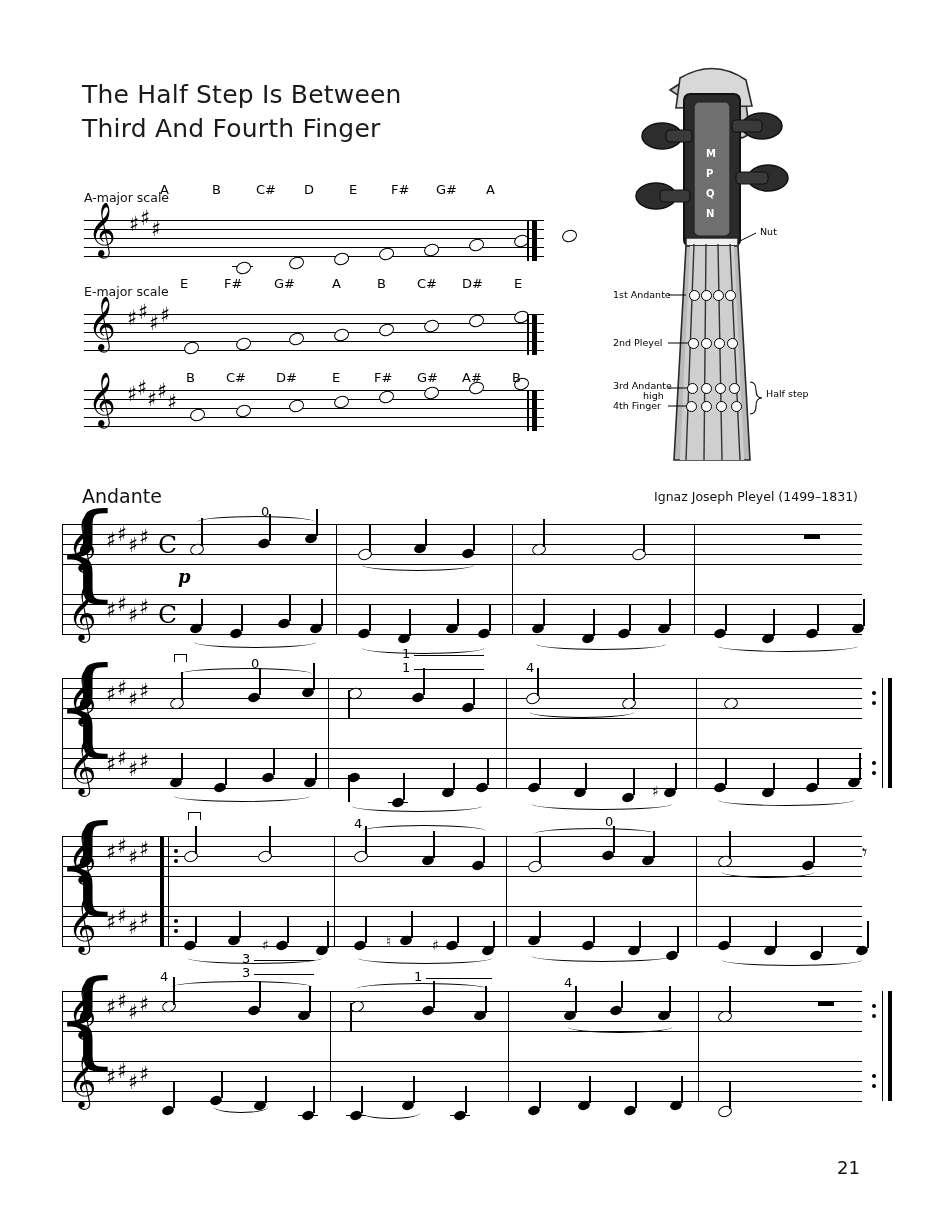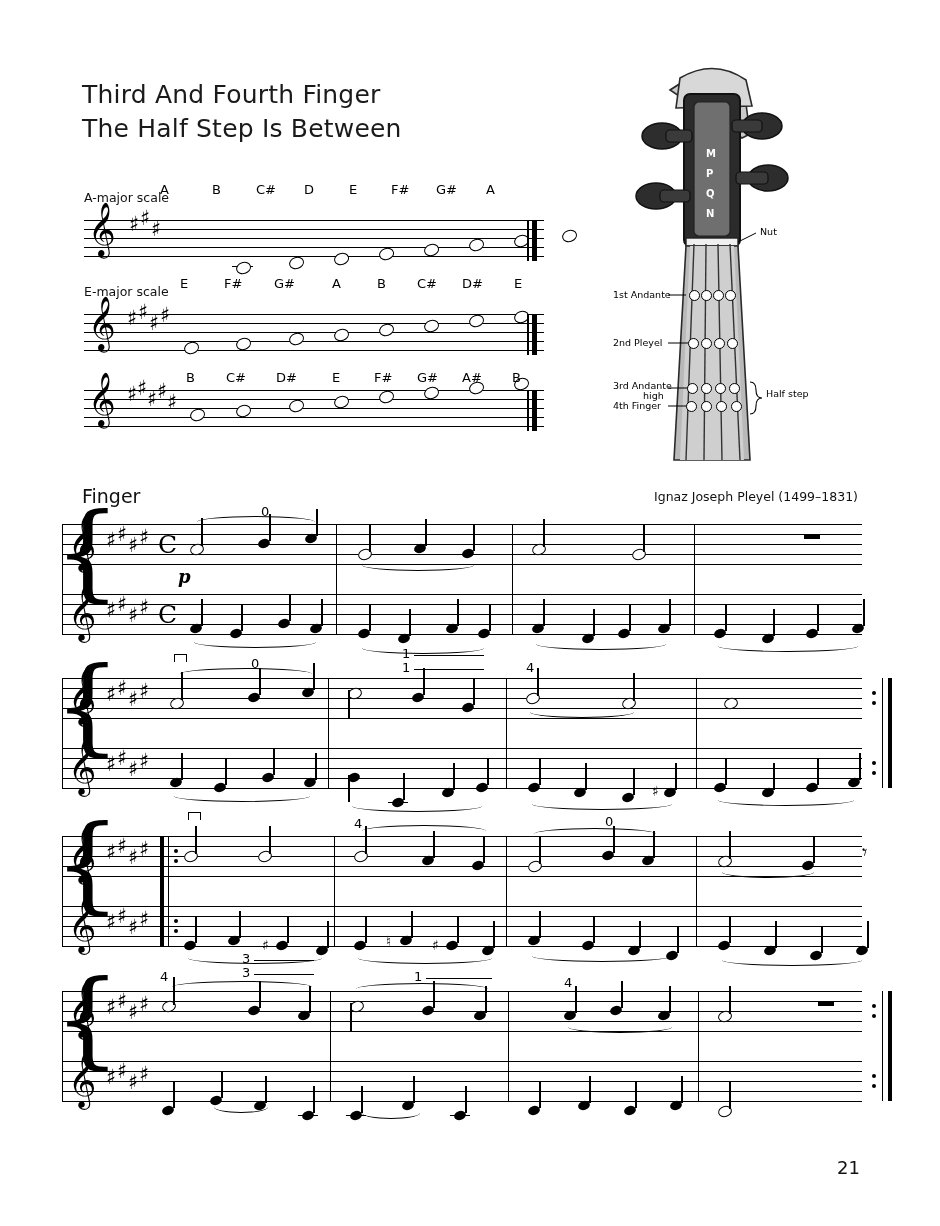--- a/index.html
+++ b/index.html
@@ -246,22 +246,22 @@
     font-size: 18px;
     color: #111;
   }
 </style>
 </head>
 <body>
 
 <div id="page">
 
   <div id="title">
+    <span class="line">The Half Step Is Between</span>
     <span class="line">Third And Fourth Finger</span>
-    <span class="line">The Half Step Is Between</span>
   </div>
 
   <div class="scale-block" style="top:190px;">
     <div class="scale-caption">A-major scale</div>
     <div class="staff-wrap">
       <div class="staff">
         <div class="sline" style="top:0px;"></div>
         <div class="sline" style="top:9px;"></div>
         <div class="sline" style="top:18px;"></div>
         <div class="sline" style="top:27px;"></div>
@@ -445,21 +445,21 @@
     
     <div class="fb-label" style="left:150px; top:178px;">Nut</div>
     <div class="fb-label" style="left:3px;  top:241px;">1st Andante</div>
     <div class="fb-label" style="left:3px;  top:289px;">2nd Pleyel</div>
     <div class="fb-label" style="left:3px;  top:332px;">3rd Andante</div>
     <div class="fb-label" style="left:33px; top:342px;">high</div>
     <div class="fb-label" style="left:3px;  top:352px;">4th Finger</div>
     <div class="fb-label" style="left:156px; top:340px;">Half step</div>
   </div>
 
-  <div id="tempo">Finger</div>
+  <div id="tempo">Andante</div>
   <div id="composer">Ignaz Joseph Pleyel (1499–1831)</div>
 
   <div class="system" style="top:518px; height:130px;">
     <div class="brace" style="top:-14px;">{</div>
     <div class="sysbar" style="top:6px; height:110px;"></div>
 
     <div class="gstaff" style="top:6px;">
       <div class="sline" style="top:0;"></div>
         <div class="sline" style="top:10px;"></div>
       <div class="sline" style="top:20px;"></div>

